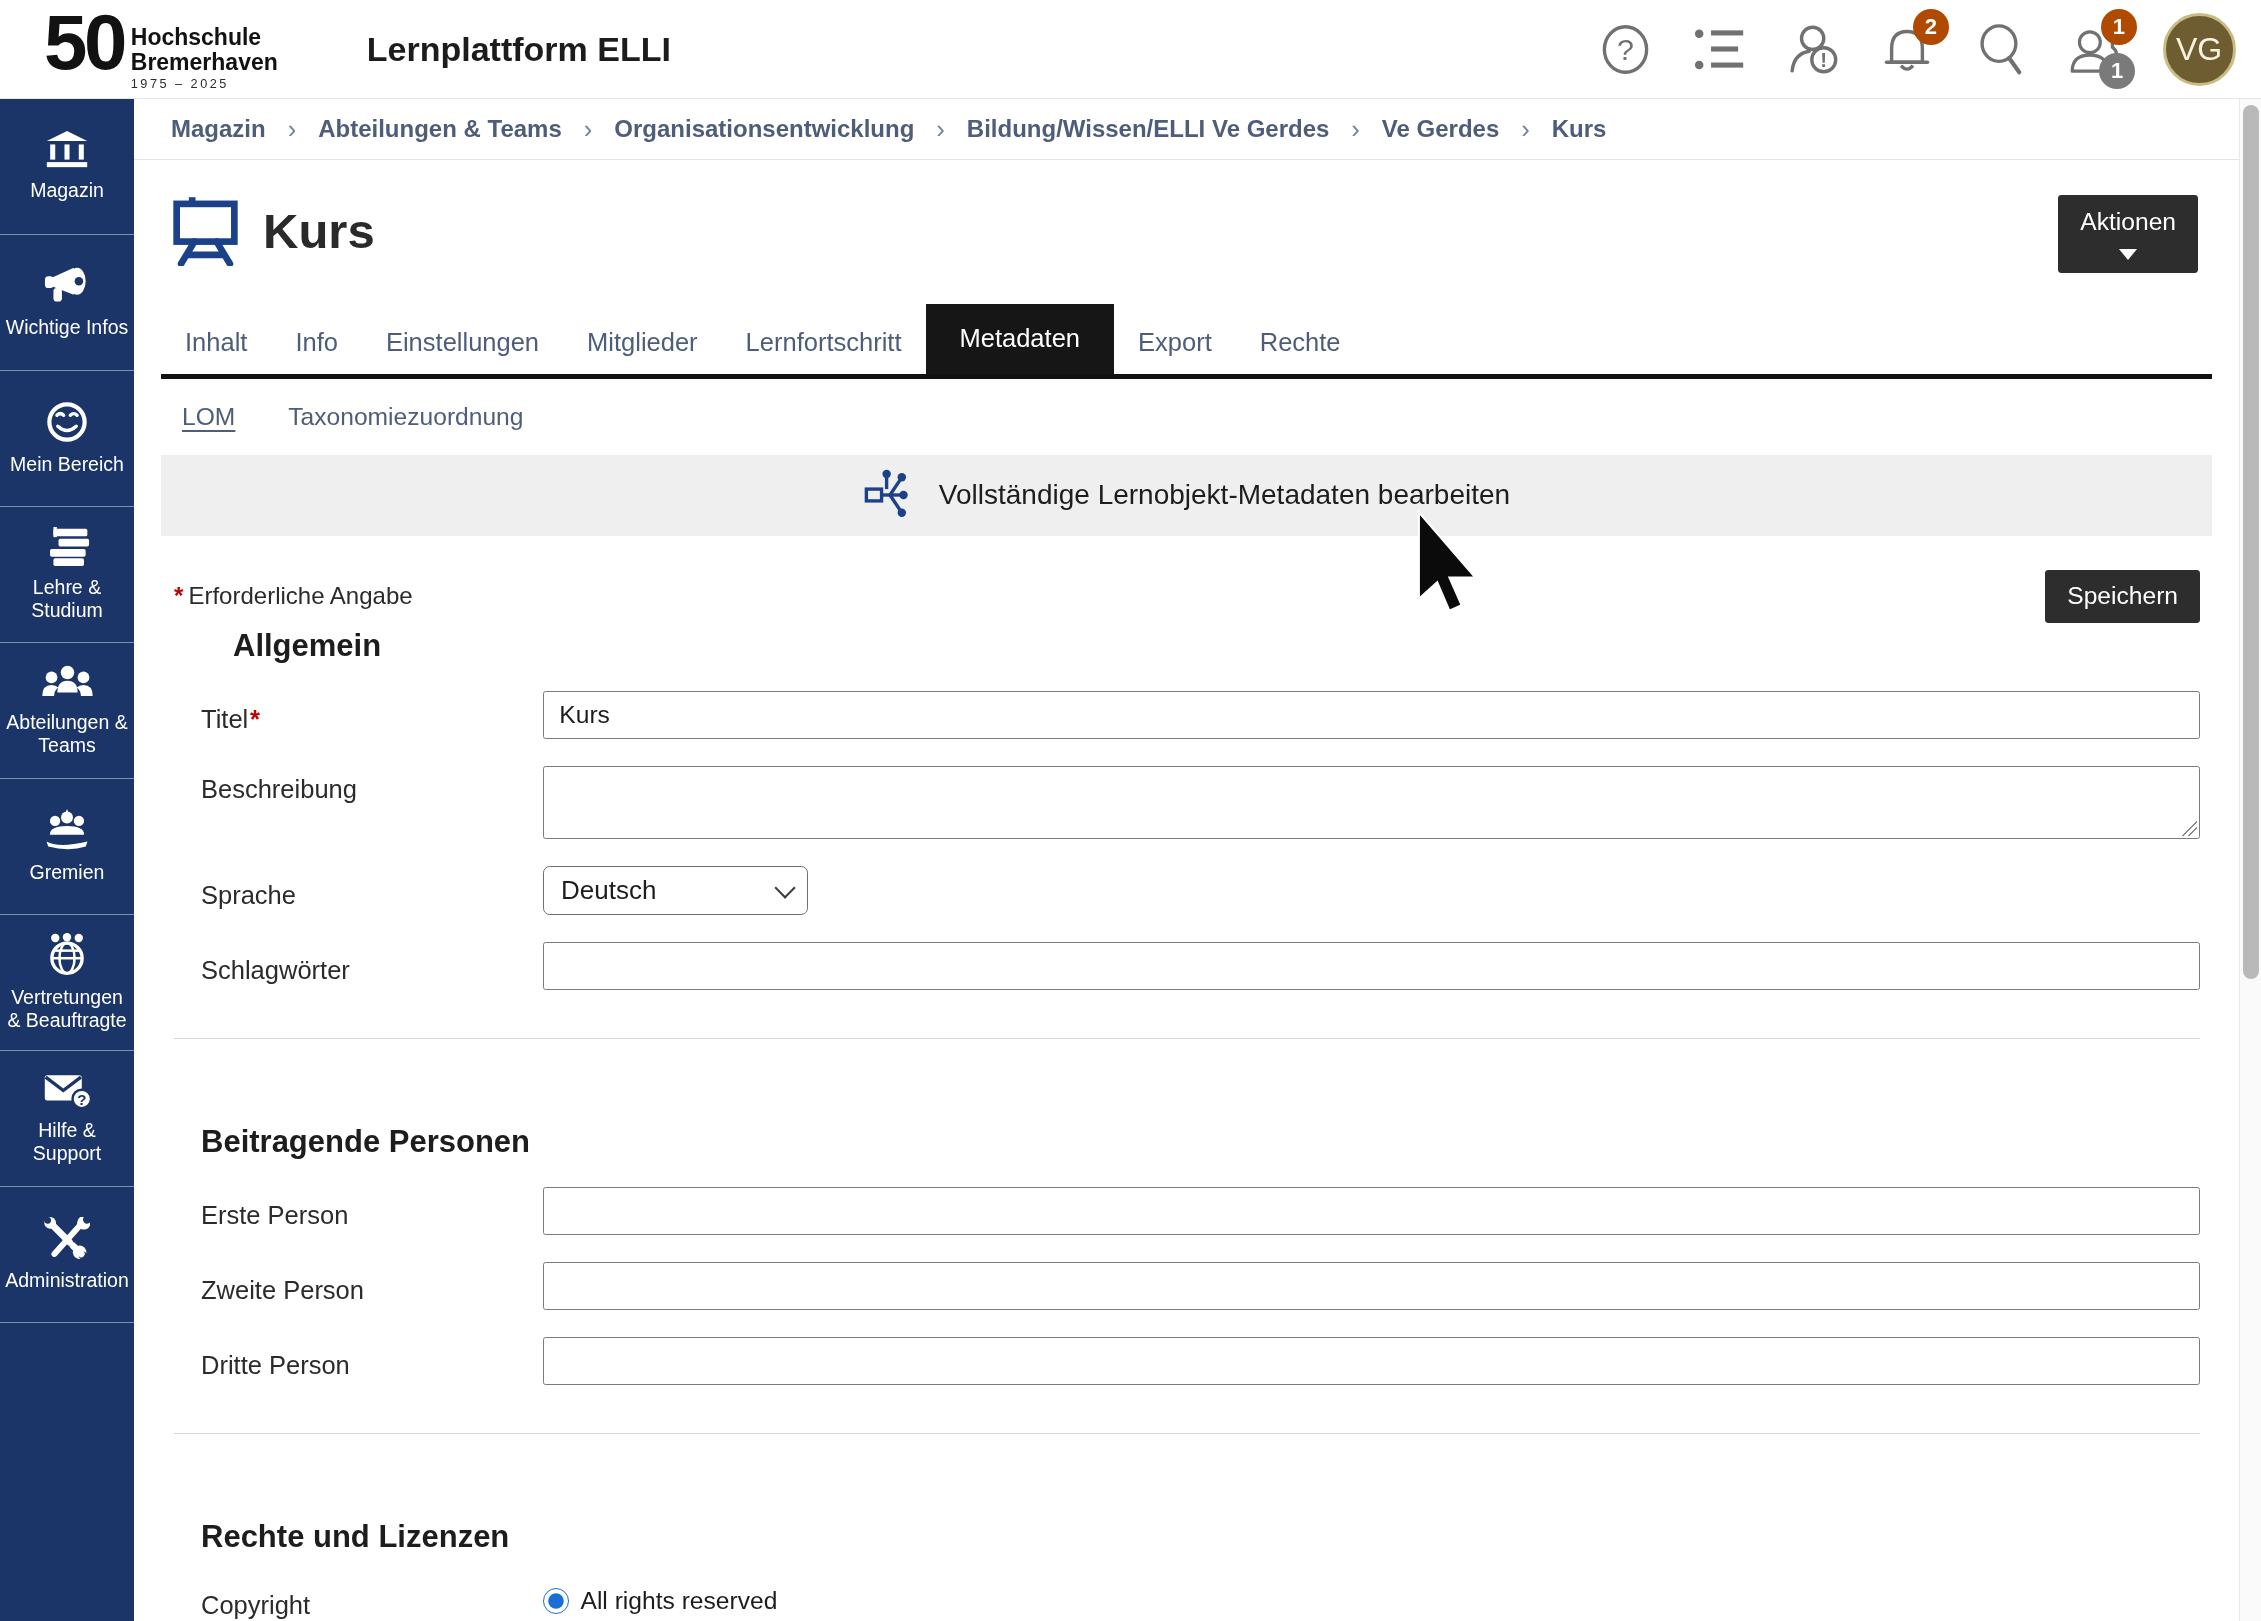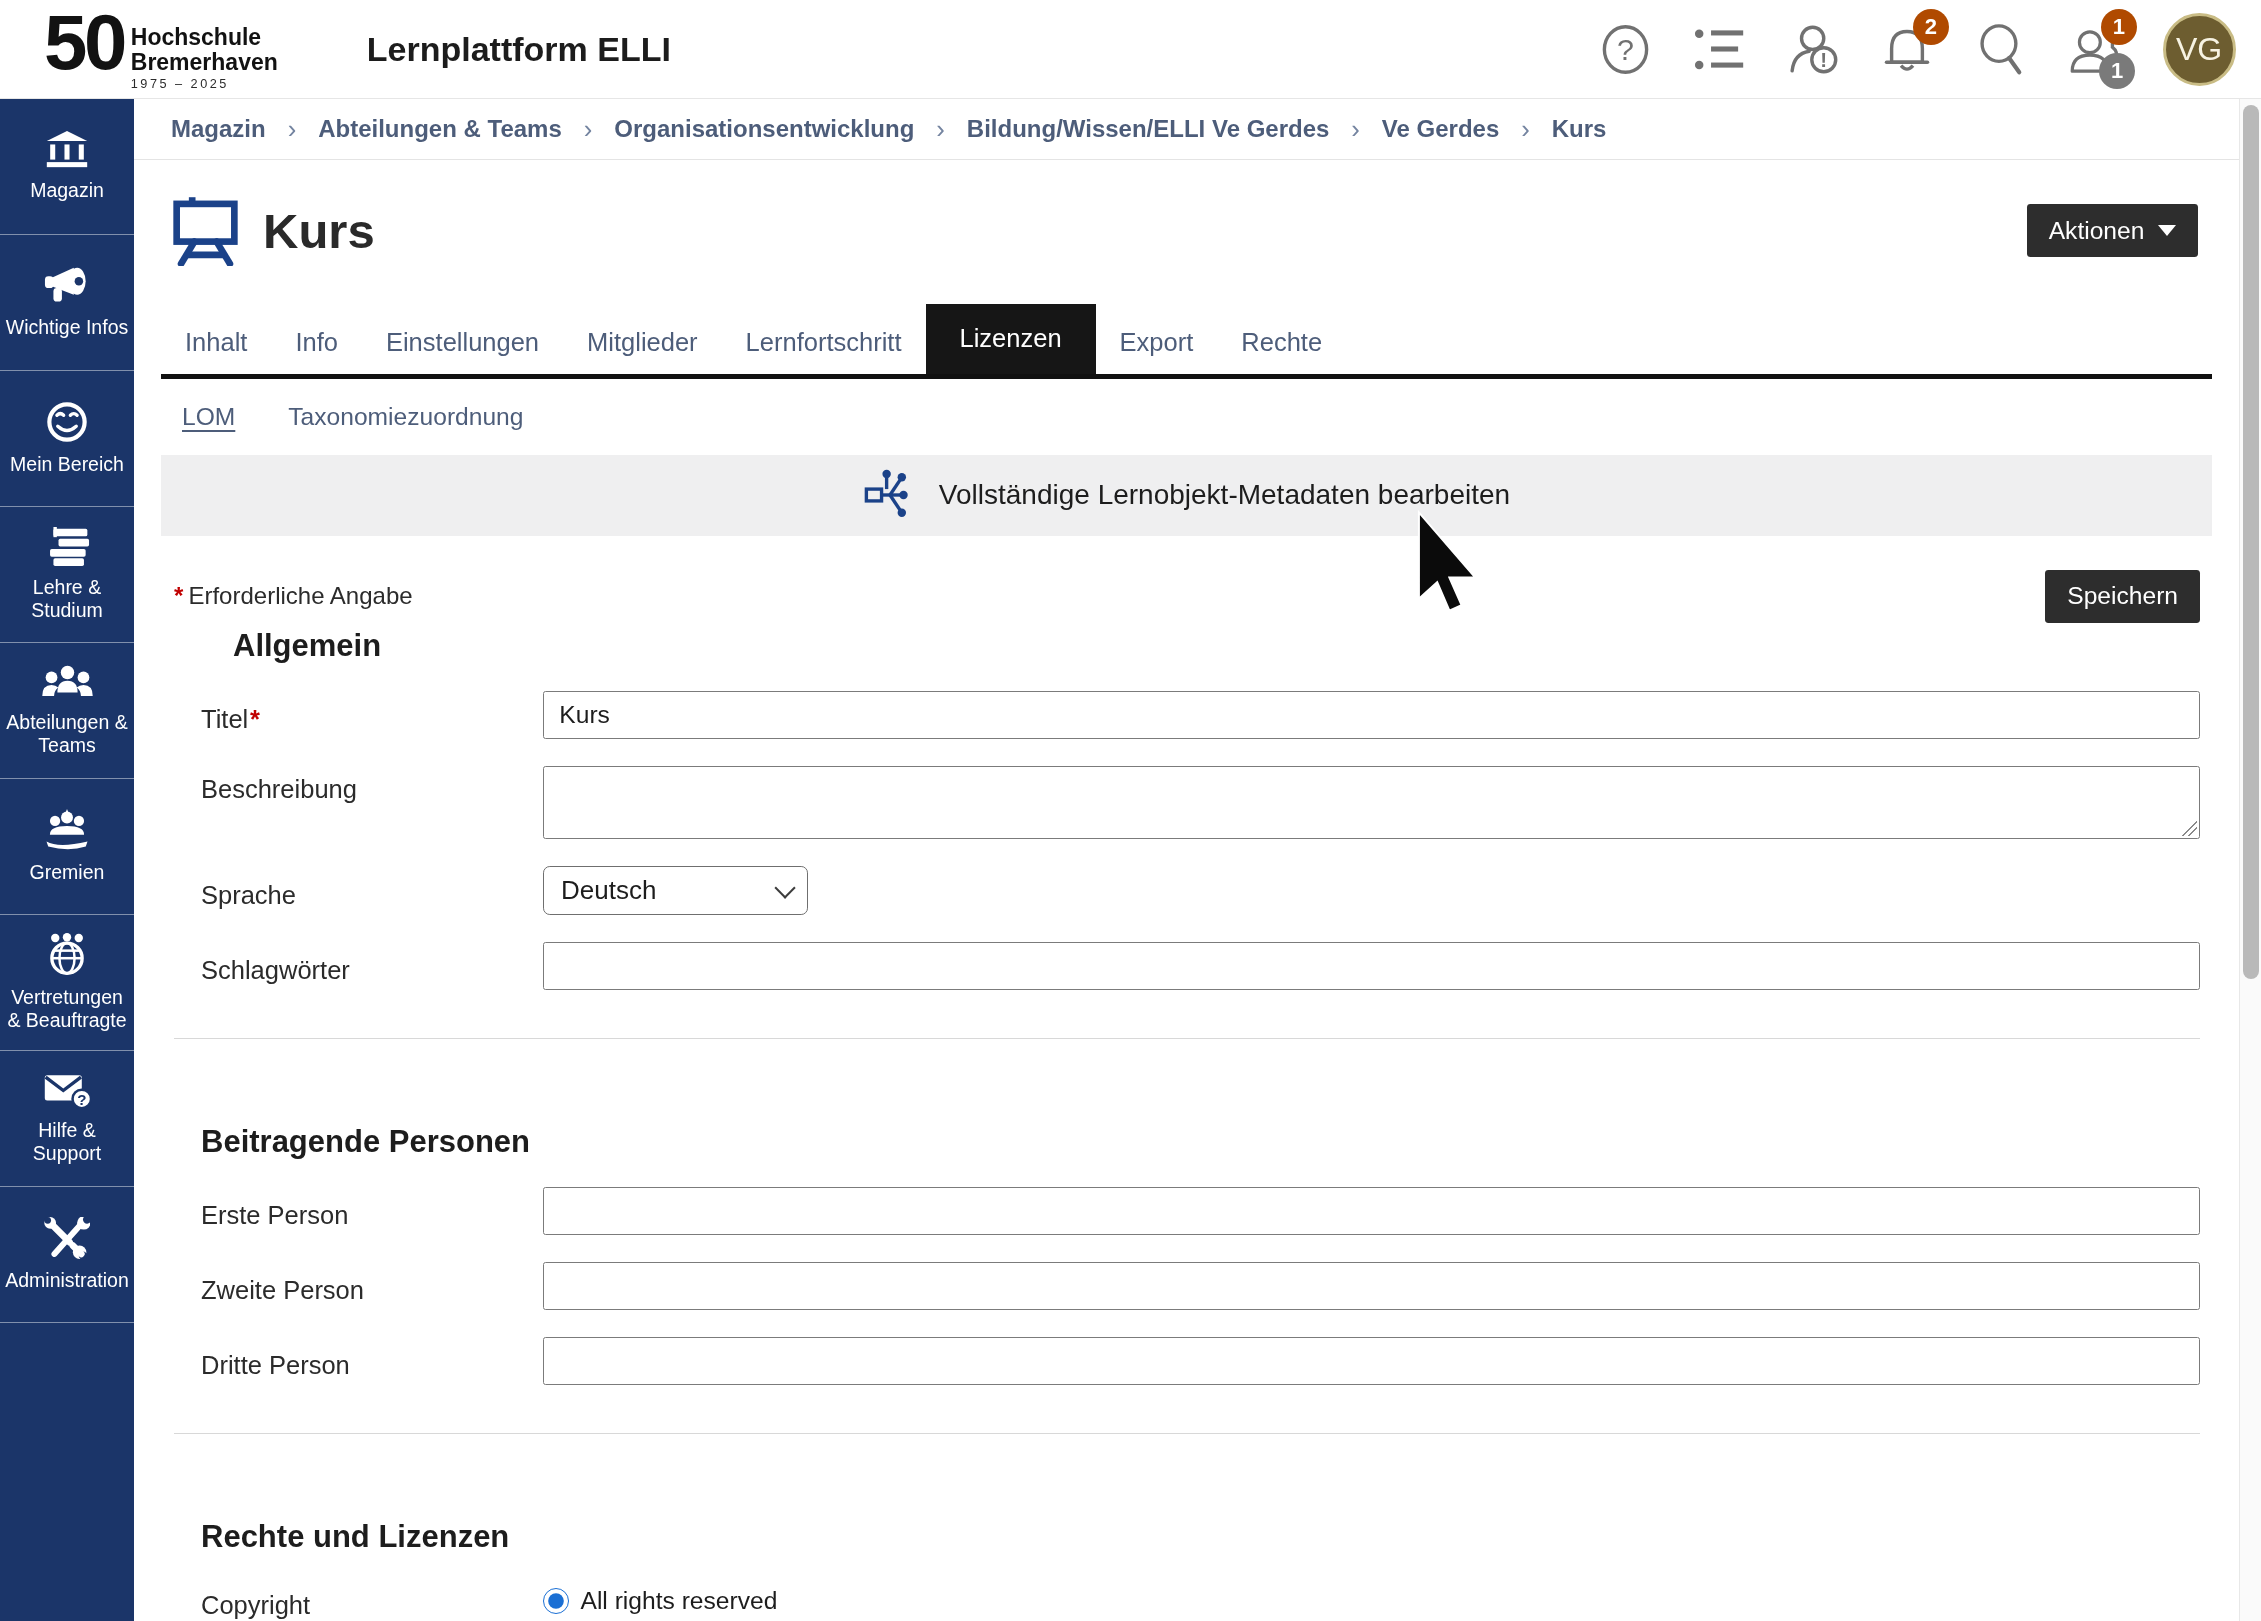--- a/index.html
+++ b/index.html
@@ -44,21 +44,21 @@
                 border-bottom:0.8px solid #e4e4e4; }
   .crumb { font-size:24px; font-weight:600; color:#4d5d7a; cursor:pointer; white-space:nowrap; }
   .crumb-sep { color:#7484a0; font-size:25.5px; margin:0 22px; font-weight:400; }
 
   .title-row { display:flex; align-items:center; margin:34px 0 0 36px; height:73px; }
   .obj-icon { width:71px; height:71px; margin-right:22px; }
   .page-title { font-size:49px; font-weight:bold; color:#2a2a2a; }
   .btn-dark { background:#2d2d2d; color:#fff; border:none; font-size:24.6px;
               font-family:"Liberation Sans", sans-serif; padding:12.7px 22px; border-radius:3.4px;
               display:flex; align-items:center; gap:13.6px; cursor:pointer; }
-  .actions-btn { position:absolute; top:105px; right:63px; }
+  .actions-btn { position:absolute; top:96px; right:63px;flex-direction:column; }
   .caret-down { width:0; height:0; border-left:9.3px solid transparent; border-right:9.3px solid transparent;
                 border-top:11px solid #fff; }
 
   .tabs-row { display:flex; align-items:flex-end; margin:37px 27px 0 27px; border-bottom:5.1px solid #111; }
   .tab { font-size:25.5px; color:#4d5d7a; padding:17px 24px; cursor:pointer; white-space:nowrap; }
   .tab.active { background:#161616; color:#fff; padding:20.4px 34px; }
 
   .subtabs { display:flex; gap:53px; margin:24px 0 0 48px; }
   .subtab { font-size:24.6px; color:#4d5d7a; cursor:pointer; }
   .subtab.active { text-decoration:underline; text-underline-offset:5.1px; }
@@ -316,21 +316,21 @@
         <span>Aktionen</span>
         <span class="caret-down"></span>
       </button>
 
       <div class="tabs-row">
         <div class="tab">Inhalt</div>
         <div class="tab">Info</div>
         <div class="tab">Einstellungen</div>
         <div class="tab">Mitglieder</div>
         <div class="tab">Lernfortschritt</div>
-        <div class="tab active">Lizenzen</div>
+        <div class="tab active">Metadaten</div>
         <div class="tab">Export</div>
         <div class="tab">Rechte</div>
       </div>
 
       <div class="subtabs">
         <div class="subtab active">LOM</div>
         <div class="subtab">Taxonomiezuordnung</div>
       </div>
 
       <div class="banner">

